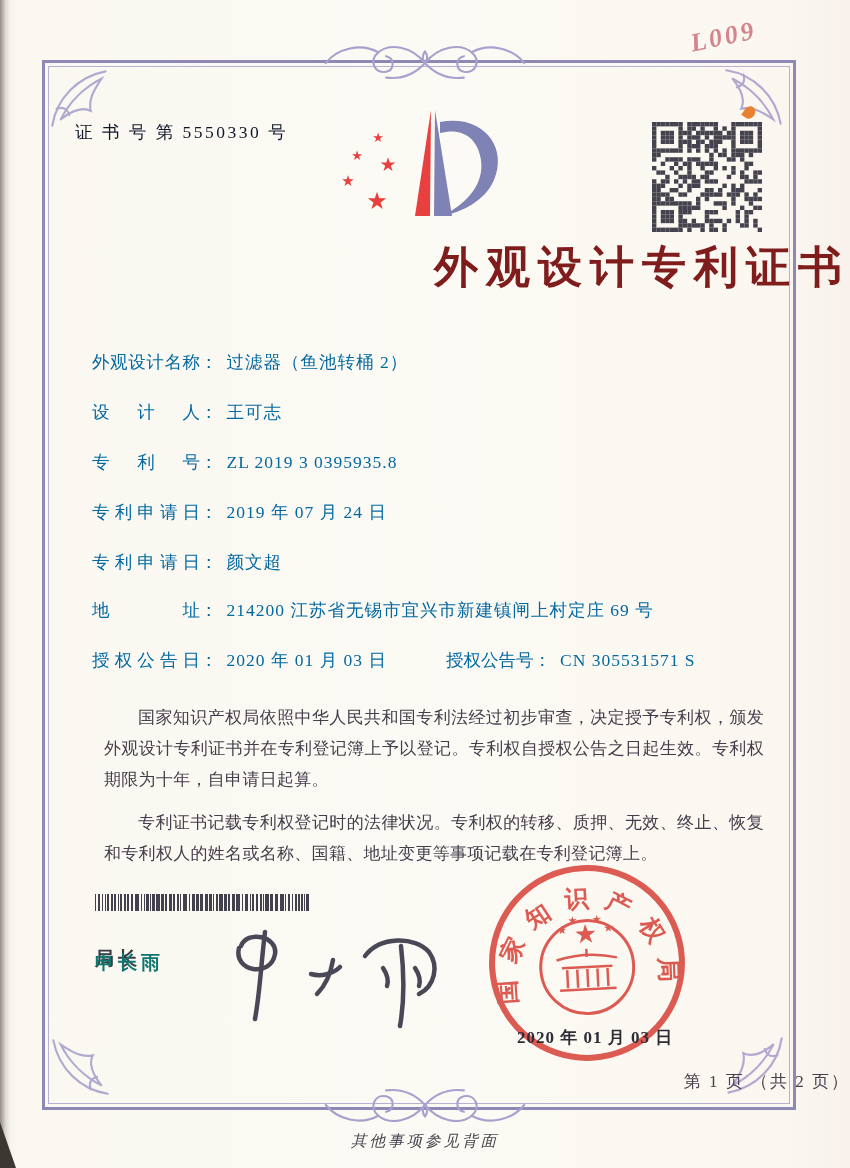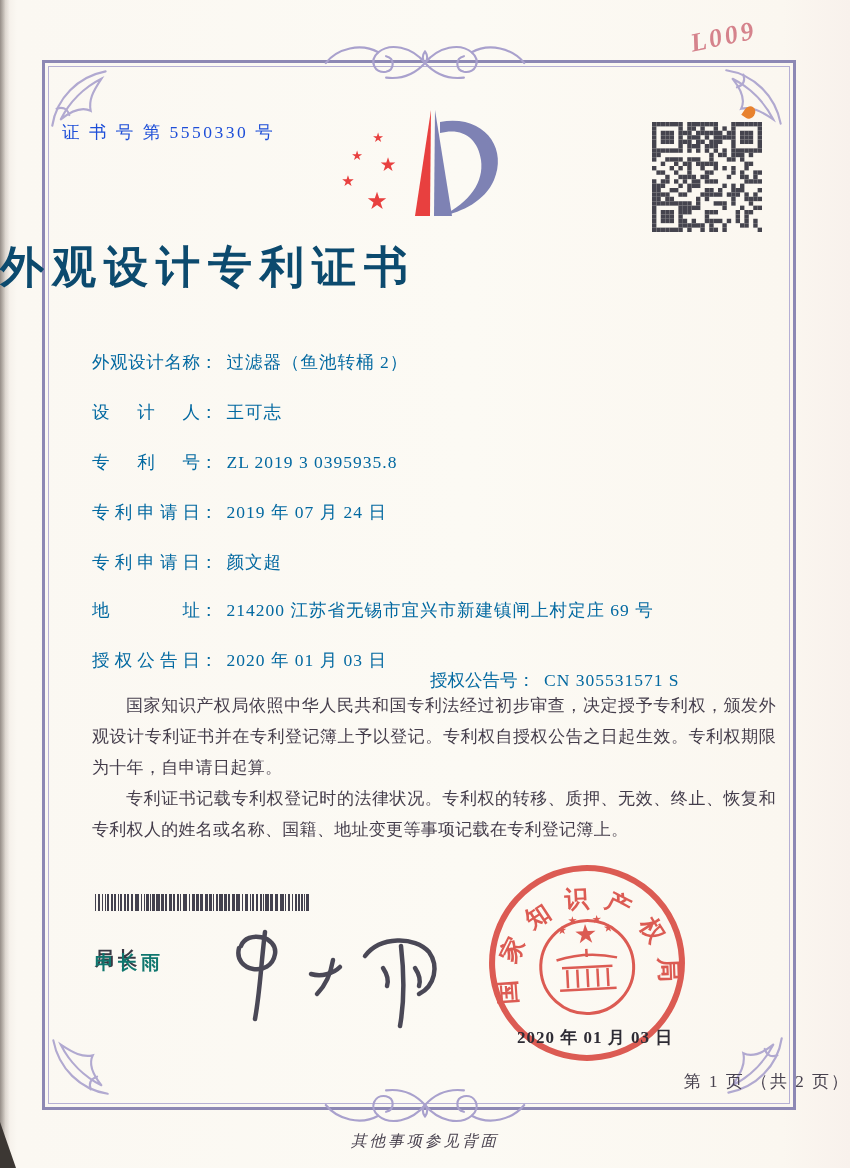--- a/index.html
+++ b/index.html
@@ -23,38 +23,38 @@
   .frame-inner{position:absolute;inset:3px;border:1px solid #b6b0d4;}
   .flo{color:#a9a1cd;}
   .flo-top{left:318px;top:38px;width:214px;height:50px;}
   .flo-bottom{left:318px;top:1080px;width:214px;height:50px;transform:scaleY(-1);}
   .cor{width:64px;height:64px;opacity:.9;}
   .cor-tl{left:48px;top:66px;}
   .cor-tr{left:722px;top:66px;transform:rotate(90deg);}
   .cor-bl{left:48px;top:1034px;transform:rotate(270deg);}
   .cor-br{left:722px;top:1034px;transform:rotate(180deg);}
   
-  .cert-no{left:62px;top:120px;font-size:17.5px;letter-spacing:2.5px;color:#1d4ed8;}
+  .cert-no{left:75px;top:120px;font-size:17.5px;letter-spacing:2.5px;color:#0f172a;}
   .logo{left:330px;top:102px;width:188px;height:136px;}
   .qr{left:652px;top:122px;width:110px;height:110px;}
   .qr-dot{left:744px;top:106px;width:11px;height:13px;background:#e8822e;
     border-radius:50% 50% 50% 0;transform:rotate(35deg);}
-  .title{left:0;right:0;top:238px;text-align:left;font-size:44px;font-weight:bold;
-    letter-spacing:8px;color:#0c4a6e;}
+  .title{left:0;right:0;top:238px;text-align:right;font-size:44px;font-weight:bold;
+    letter-spacing:8px;color:#7f1d1d;}
   
   .frow{left:92px;width:690px;height:26px;font-size:17.5px;color:#0369a1;white-space:nowrap;}
   .flabel{display:inline-block;width:108px;text-align:justify;text-align-last:justify;
     vertical-align:top;}
   .fcolon{margin-right:9px;}
   .fvalue{letter-spacing:1px;}
-  .fextra{position:absolute;left:338px;top:0;margin-top:20px;}
+  .fextra{position:absolute;left:354px;top:0;}
   
   .paras{left:92px;top:690px;width:684px;font-size:17px;line-height:31px;
     letter-spacing:.3px;color:#443d4b;text-align:justify;}
-  .paras p{margin:0;text-indent:2em;}
+  .paras p{margin:12px;text-indent:2em;}
   
   .barcode{left:95px;top:894px;width:220px;height:17px;}
   .officer-title{left:95px;top:946px;font-size:19px;font-weight:bold;letter-spacing:4px;color:#3a3843;}
   .officer-name{left:95px;top:950px;font-size:19px;font-weight:bold;letter-spacing:4px;color:#0f766e;}
   .signature{left:205px;top:914px;width:250px;height:125px;}
   .seal{left:486px;top:862px;width:202px;height:202px;mix-blend-mode:multiply;opacity:.92;
     transform:rotate(-3deg);}
   .seal-date{left:498px;top:1026px;width:194px;text-align:center;font-size:17px;
     letter-spacing:1px;color:#2e2c35;font-weight:bold;}
   .pagination{left:0;right:0;top:1070px;text-align:right;font-size:17px;

